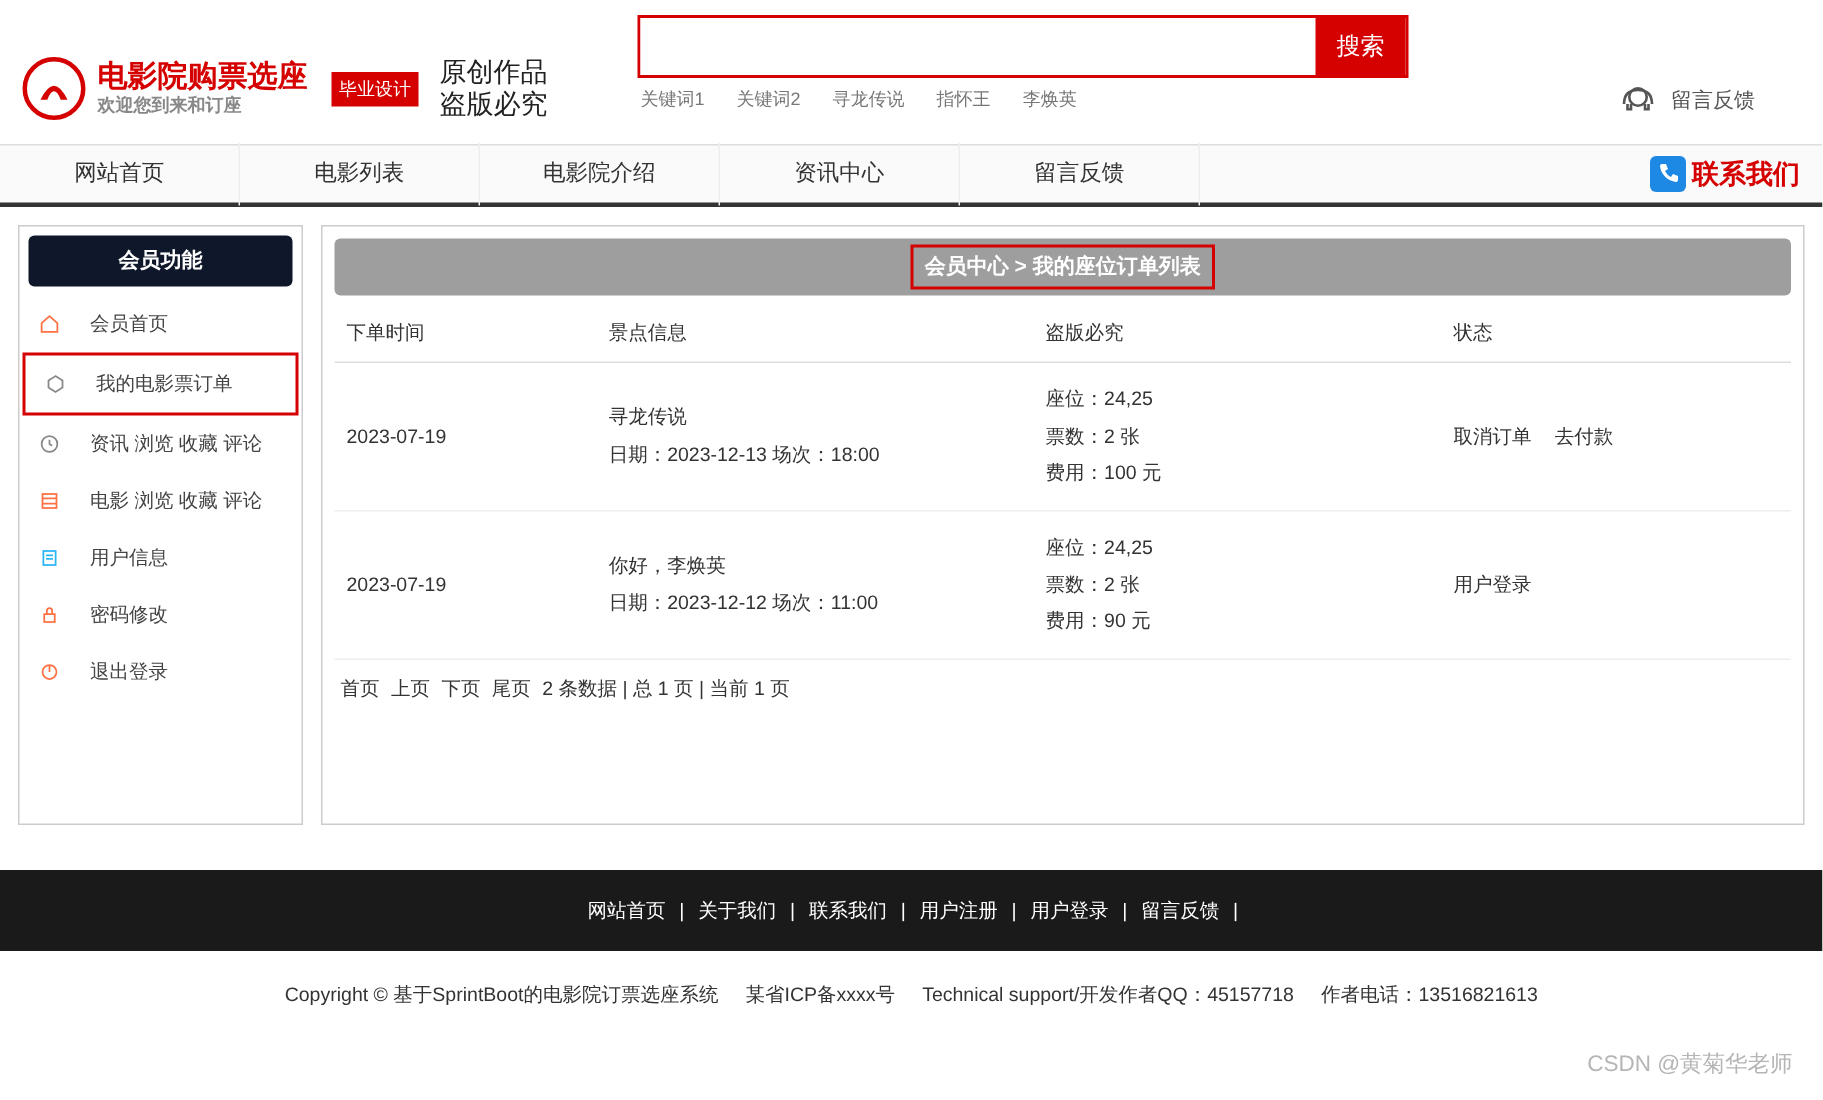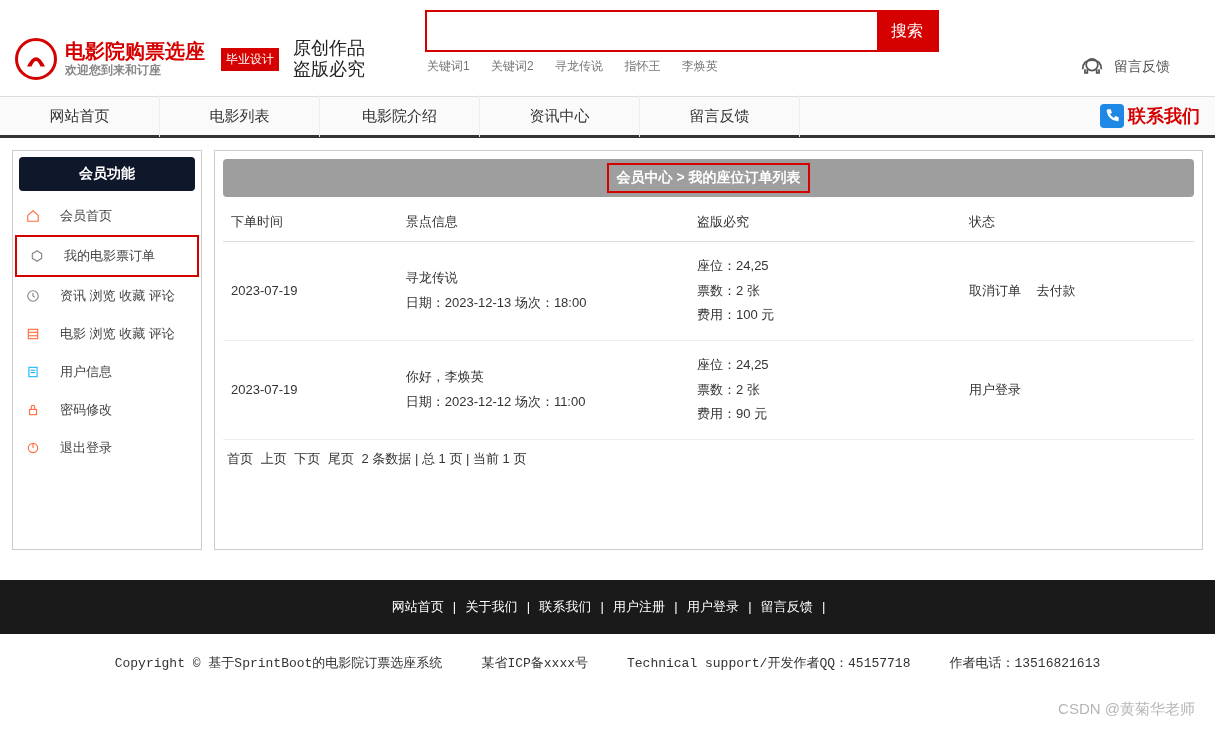--- a/index.html
+++ b/index.html
@@ -35,21 +35,21 @@
 .breadcrumb-highlight { border: 2px solid #d50000; display: inline-block; padding: 4px 8px; margin-top: -4px; margin-bottom: -4px;}
 .table { width: 100%; border-collapse: collapse; margin-top: 6px; }
 .table th { text-align: left; font-weight: normal; font-size: 13px; padding: 10px 8px; border-bottom: 1px solid #ddd; color: #333; }
 .table td { padding: 12px 8px; border-bottom: 1px solid #eee; font-size: 13px; vertical-align: middle; line-height: 1.9; }
 .table td .sub { display: block; }
 .status-links a { color: #333; margin-right: 12px; cursor: pointer; }
 .pagination { padding: 10px 4px; font-size: 13px; }
 .pagination a { margin-right: 4px; color: #333; cursor: pointer; }
 .footer-dark { background: #1a1a1a; color: #fff; text-align: center; padding: 18px 0; margin-top: 18px; font-size: 13px; }
 .footer-dark a { color: #fff; margin: 0 2px; }
-.footer-light { text-align: center; padding: 20px 0; font-size: 13px; color: #333; font-family: Liberation Mono, monospace; }
+.footer-light { text-align: center; padding: 20px 0; font-size: 13px; color: #333; }
 .watermark { position: fixed; bottom: 14px; right: 20px; color: rgba(120,120,120,0.55); font-size: 15px; pointer-events: none; text-align: right; }
 </style>
 </head>
 <body>
 
 <div class="header">
   <div class="logo-area">
     <div class="logo-circle">
       <svg viewBox="0 0 40 40">
           <path d="M8 30 Q20 5 32 30 L26 30 Q20 15 14 30 Z" fill="#d50000"></path>

